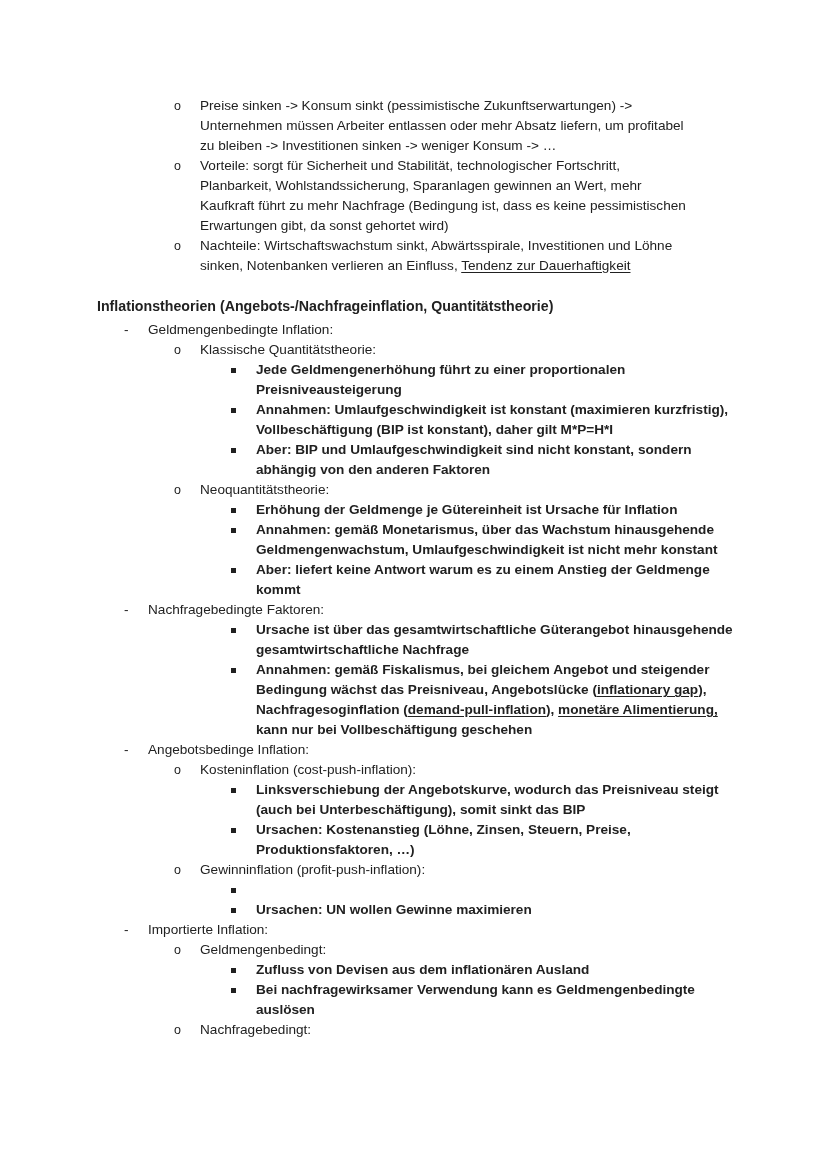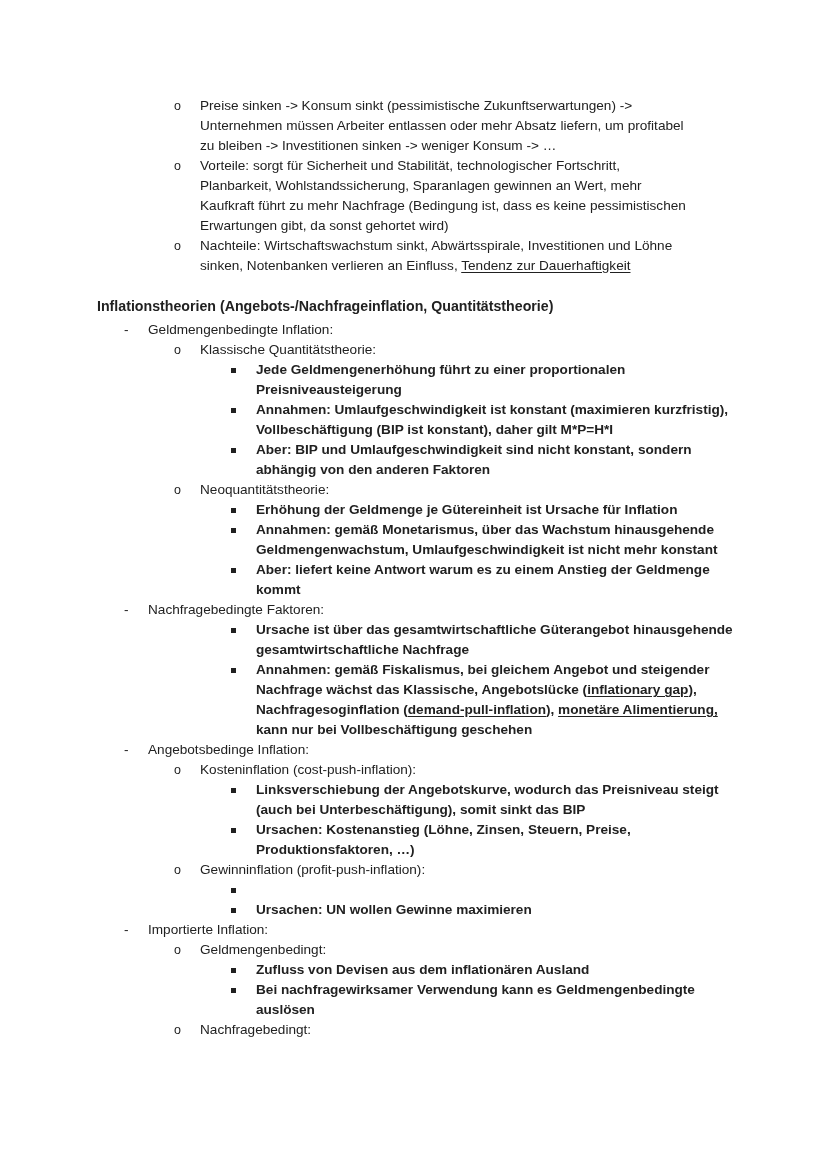--- a/index.html
+++ b/index.html
@@ -70,21 +70,21 @@
     <div class="line lv2"><span class="bullet bullet-circle">o</span><span class="seg">Neoquantitätstheorie:</span></div>
     <div class="line lv3"><span class="bullet bullet-square"></span><span class="seg">Erhöhung der Geldmenge je Gütereinheit ist Ursache für Inflation</span></div>
     <div class="line lv3"><span class="bullet bullet-square"></span><span class="seg">Annahmen: gemäß Monetarismus, über das Wachstum hinausgehende</span></div>
     <div class="line lv3"><span class="seg">Geldmengenwachstum, Umlaufgeschwindigkeit ist nicht mehr konstant</span></div>
     <div class="line lv3"><span class="bullet bullet-square"></span><span class="seg">Aber: liefert keine Antwort warum es zu einem Anstieg der Geldmenge</span></div>
     <div class="line lv3"><span class="seg">kommt</span></div>
     <div class="line lv1"><span class="bullet bullet-dash">-</span><span class="seg">Nachfragebedingte Faktoren:</span></div>
     <div class="line lv3"><span class="bullet bullet-square"></span><span class="seg">Ursache ist über das gesamtwirtschaftliche Güterangebot hinausgehende</span></div>
     <div class="line lv3"><span class="seg">gesamtwirtschaftliche Nachfrage</span></div>
     <div class="line lv3"><span class="bullet bullet-square"></span><span class="seg">Annahmen: gemäß Fiskalismus, bei gleichem Angebot und steigender</span></div>
-    <div class="line lv3"><span class="seg">Nachfrage wächst das Klassische, Angebotslücke (</span><span class="seg u">inflationary gap</span><span class="seg">),</span></div>
+    <div class="line lv3"><span class="seg">Bedingung wächst das Preisniveau, Angebotslücke (</span><span class="seg u">inflationary gap</span><span class="seg">),</span></div>
     <div class="line lv3"><span class="seg">Nachfragesoginflation (</span><span class="seg u">demand-pull-inflation</span><span class="seg">), </span><span class="seg u">monetäre Alimentierung,</span></div>
     <div class="line lv3"><span class="seg">kann nur bei Vollbeschäftigung geschehen</span></div>
     <div class="line lv1"><span class="bullet bullet-dash">-</span><span class="seg">Angebotsbedinge Inflation:</span></div>
     <div class="line lv2"><span class="bullet bullet-circle">o</span><span class="seg">Kosteninflation (cost-push-inflation):</span></div>
     <div class="line lv3"><span class="bullet bullet-square"></span><span class="seg">Linksverschiebung der Angebotskurve, wodurch das Preisniveau steigt</span></div>
     <div class="line lv3"><span class="seg">(auch bei Unterbeschäftigung), somit sinkt das BIP</span></div>
     <div class="line lv3"><span class="bullet bullet-square"></span><span class="seg">Ursachen: Kostenanstieg (Löhne, Zinsen, Steuern, Preise,</span></div>
     <div class="line lv3"><span class="seg">Produktionsfaktoren, …)</span></div>
     <div class="line lv2"><span class="bullet bullet-circle">o</span><span class="seg">Gewinninflation (profit-push-inflation):</span></div>
     <div class="line lv3"><span class="bullet bullet-square"></span></div>

